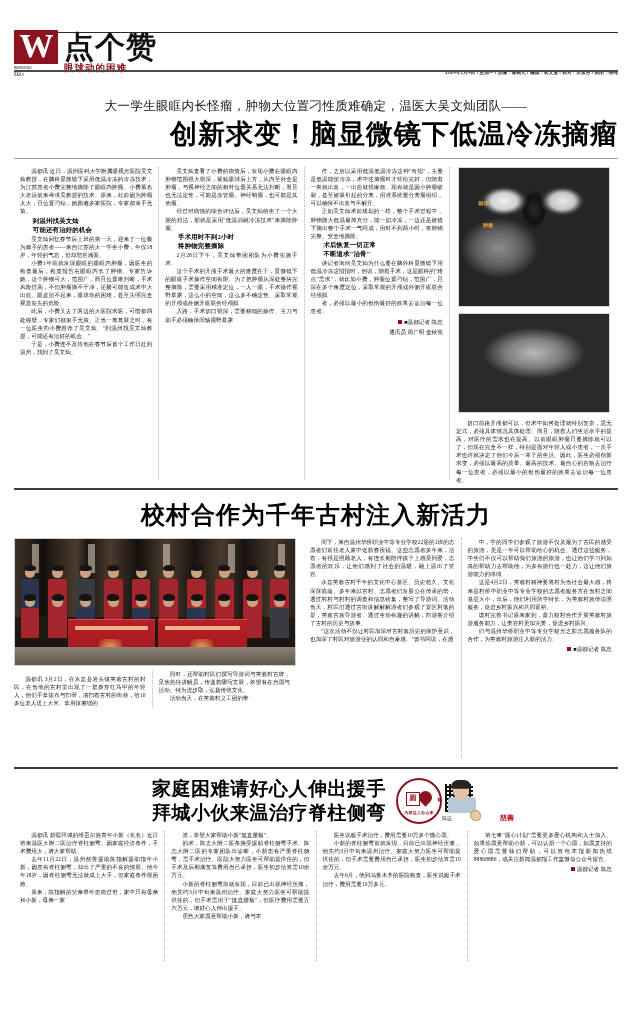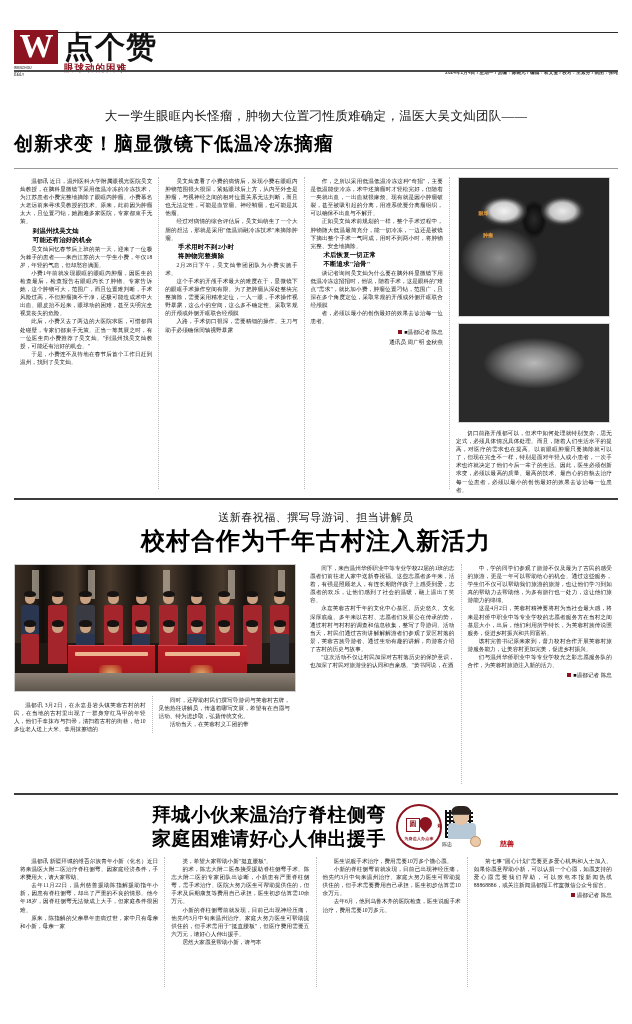--- a/index.html
+++ b/index.html
@@ -113,36 +113,36 @@
     font-size: 4.6px;
     line-height: 7px;
     color: #333;
     letter-spacing: 0.1px;
     white-space: nowrap;
     margin-top: 3px;
     font-weight: bold;
   }
 
   
-  .art1 { margin-top: 30px; }
+  .art1 { margin-top: 20px; }
   .kicker1 {
     font-family: "Liberation Serif", "DejaVu Serif", serif;
     font-size: 12.5px;
     line-height: 16px;
     color: #141414;
     text-align: center;
     letter-spacing: 0.3px;
     white-space: nowrap;
   }
   .headline1 {
     font-family: "Liberation Serif", "DejaVu Serif", serif;
     font-weight: bold;
-    font-size: 19px;
+    font-size: 27px;
     line-height: 34px;
-    text-align: left;
+    text-align: right;
     color: #000;
     letter-spacing: 1px;
     white-space: nowrap;
     margin-top: 3px;
   }
   .rule-thin {
     height: 1px;
     background: #9a9a9a;
     margin: 7px 0 8px;
   }
@@ -574,21 +574,20 @@
         <div class="bodytext" style="margin-top:6px">
           <p>切口前路开颅都可以，但术中如何处理就特别复杂，思无定式，必须具体情况具体处理。而且，随着人们生活水平的提高，对医疗的需求也在提高。以前眼眶肿瘤只要摘除就可以了，但现在完全不一样，特别是面对年轻人或小患者，一次手术也许就决定了他们今后一辈子的生活。因此，医生必须创新求变，必须以最高的质量、最高的技术、最自心的容貌去治疗每一位患者，必须以最小的创伤最好的效果去诊治每一位患者。</p>
         </div>
       </div>
     </div>
   </div>
 
   <div class="section-rule"></div>
 
   <div class="art2">
-    <div class="kicker2">送新春祝福、撰写导游词、担当讲解员</div>
     <div class="headline2">校村合作为千年古村注入新活力</div>
 
     <div class="cols2">
       <div class="photo-wrap">
         <div class="photo">
           <div class="photo-bg"></div>
           <div class="photo-doors">
             <div class="scroll-txt" style="left:6%"></div>
             <div class="scroll-txt" style="left:26%"></div>
             <div class="scroll-txt" style="left:53%"></div>
@@ -754,22 +753,22 @@
         </div>
       </div>
     </div>
   </div>
 
   <div class="section-rule"></div>
 
   <div class="art3">
     <div class="art3-head">
       <div class="headline3">
+        <div>家庭困难请好心人伸出援手</div>
         <div>拜城小伙来温治疗脊柱侧弯</div>
-        <div>家庭困难请好心人伸出援手</div>
       </div>
       <div class="badge-group">
         <div class="circle-logo">
           <div class="cl-sq">圆</div>
           <div class="cl-heart"></div>
           <div class="cl-tag">计划</div>
           <div class="cl-sub">为身边人办点事</div>
         </div>
         <div class="avatar-card">
           <div class="qr" style="position:absolute;left:-2px;top:4px"></div>

